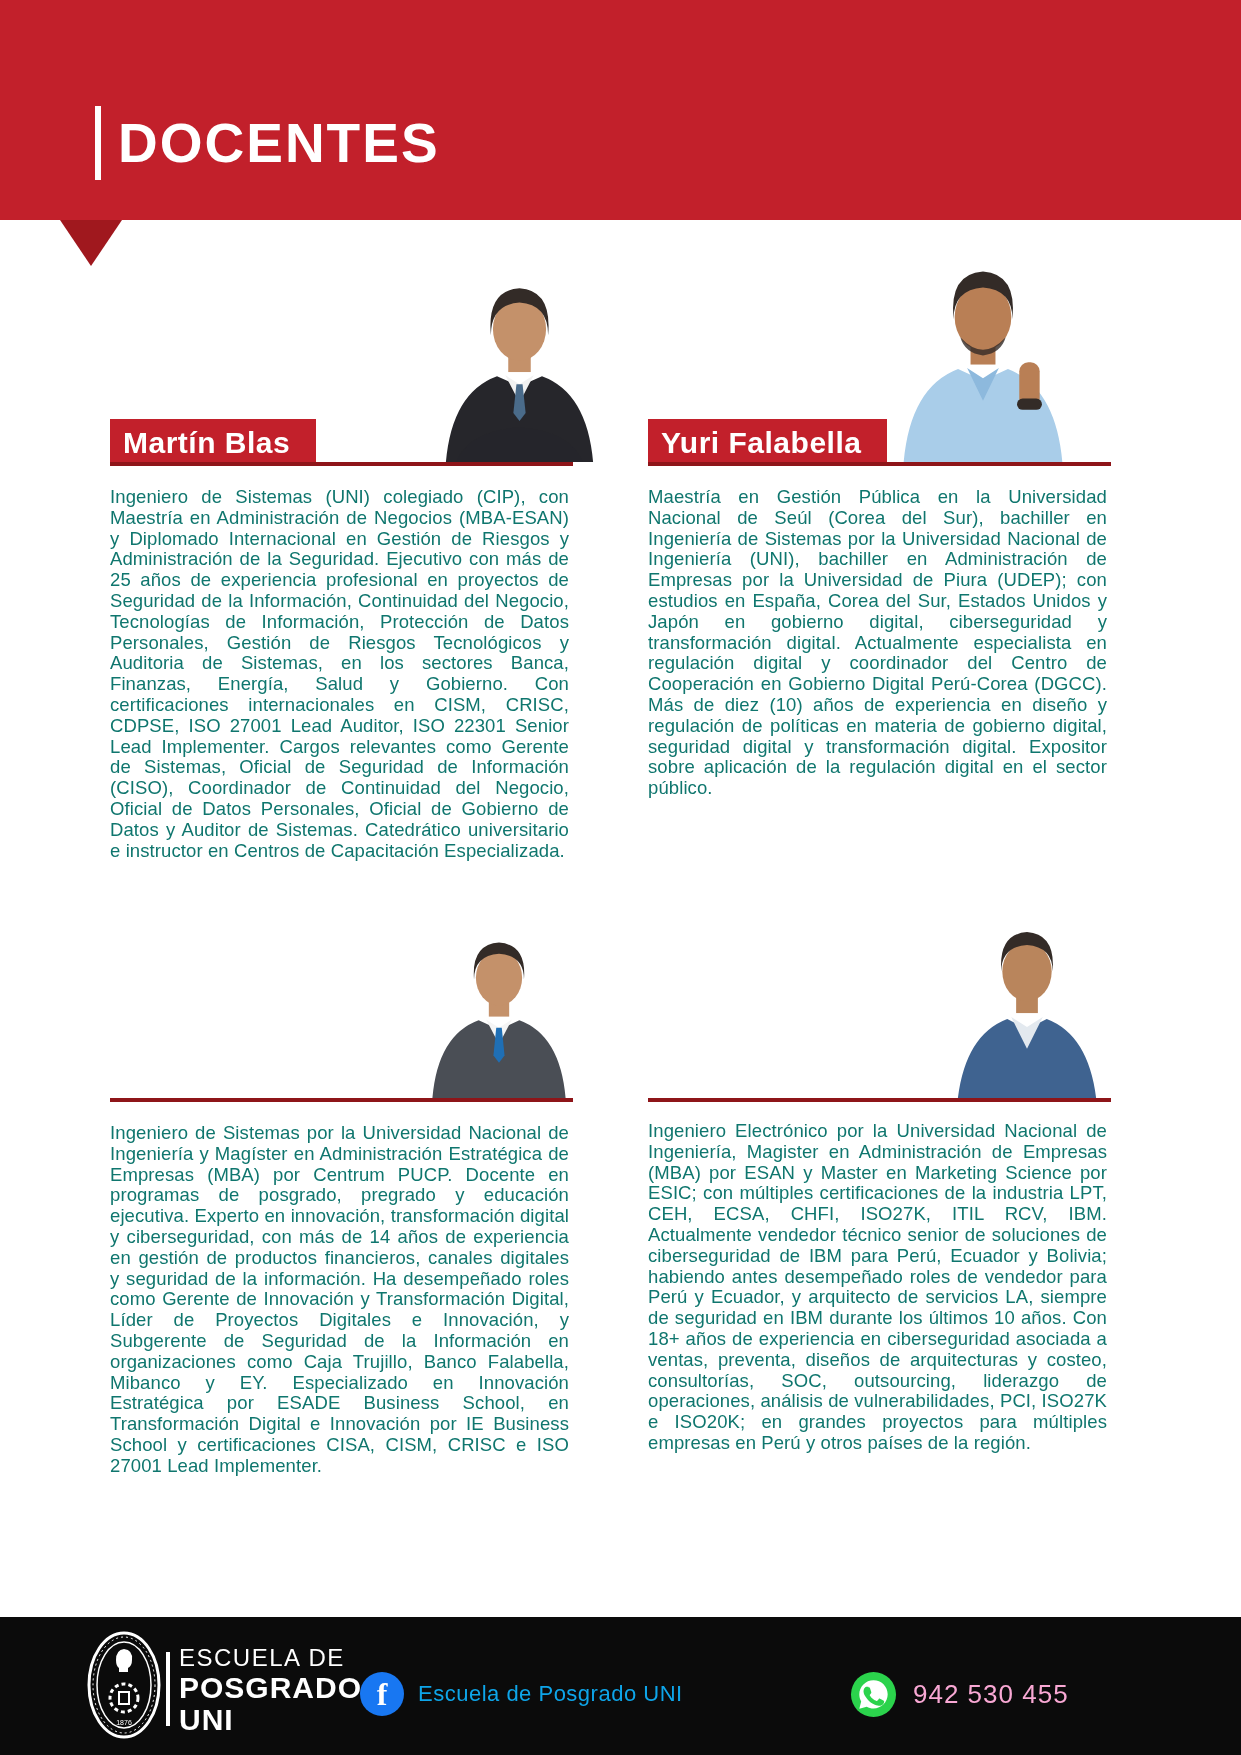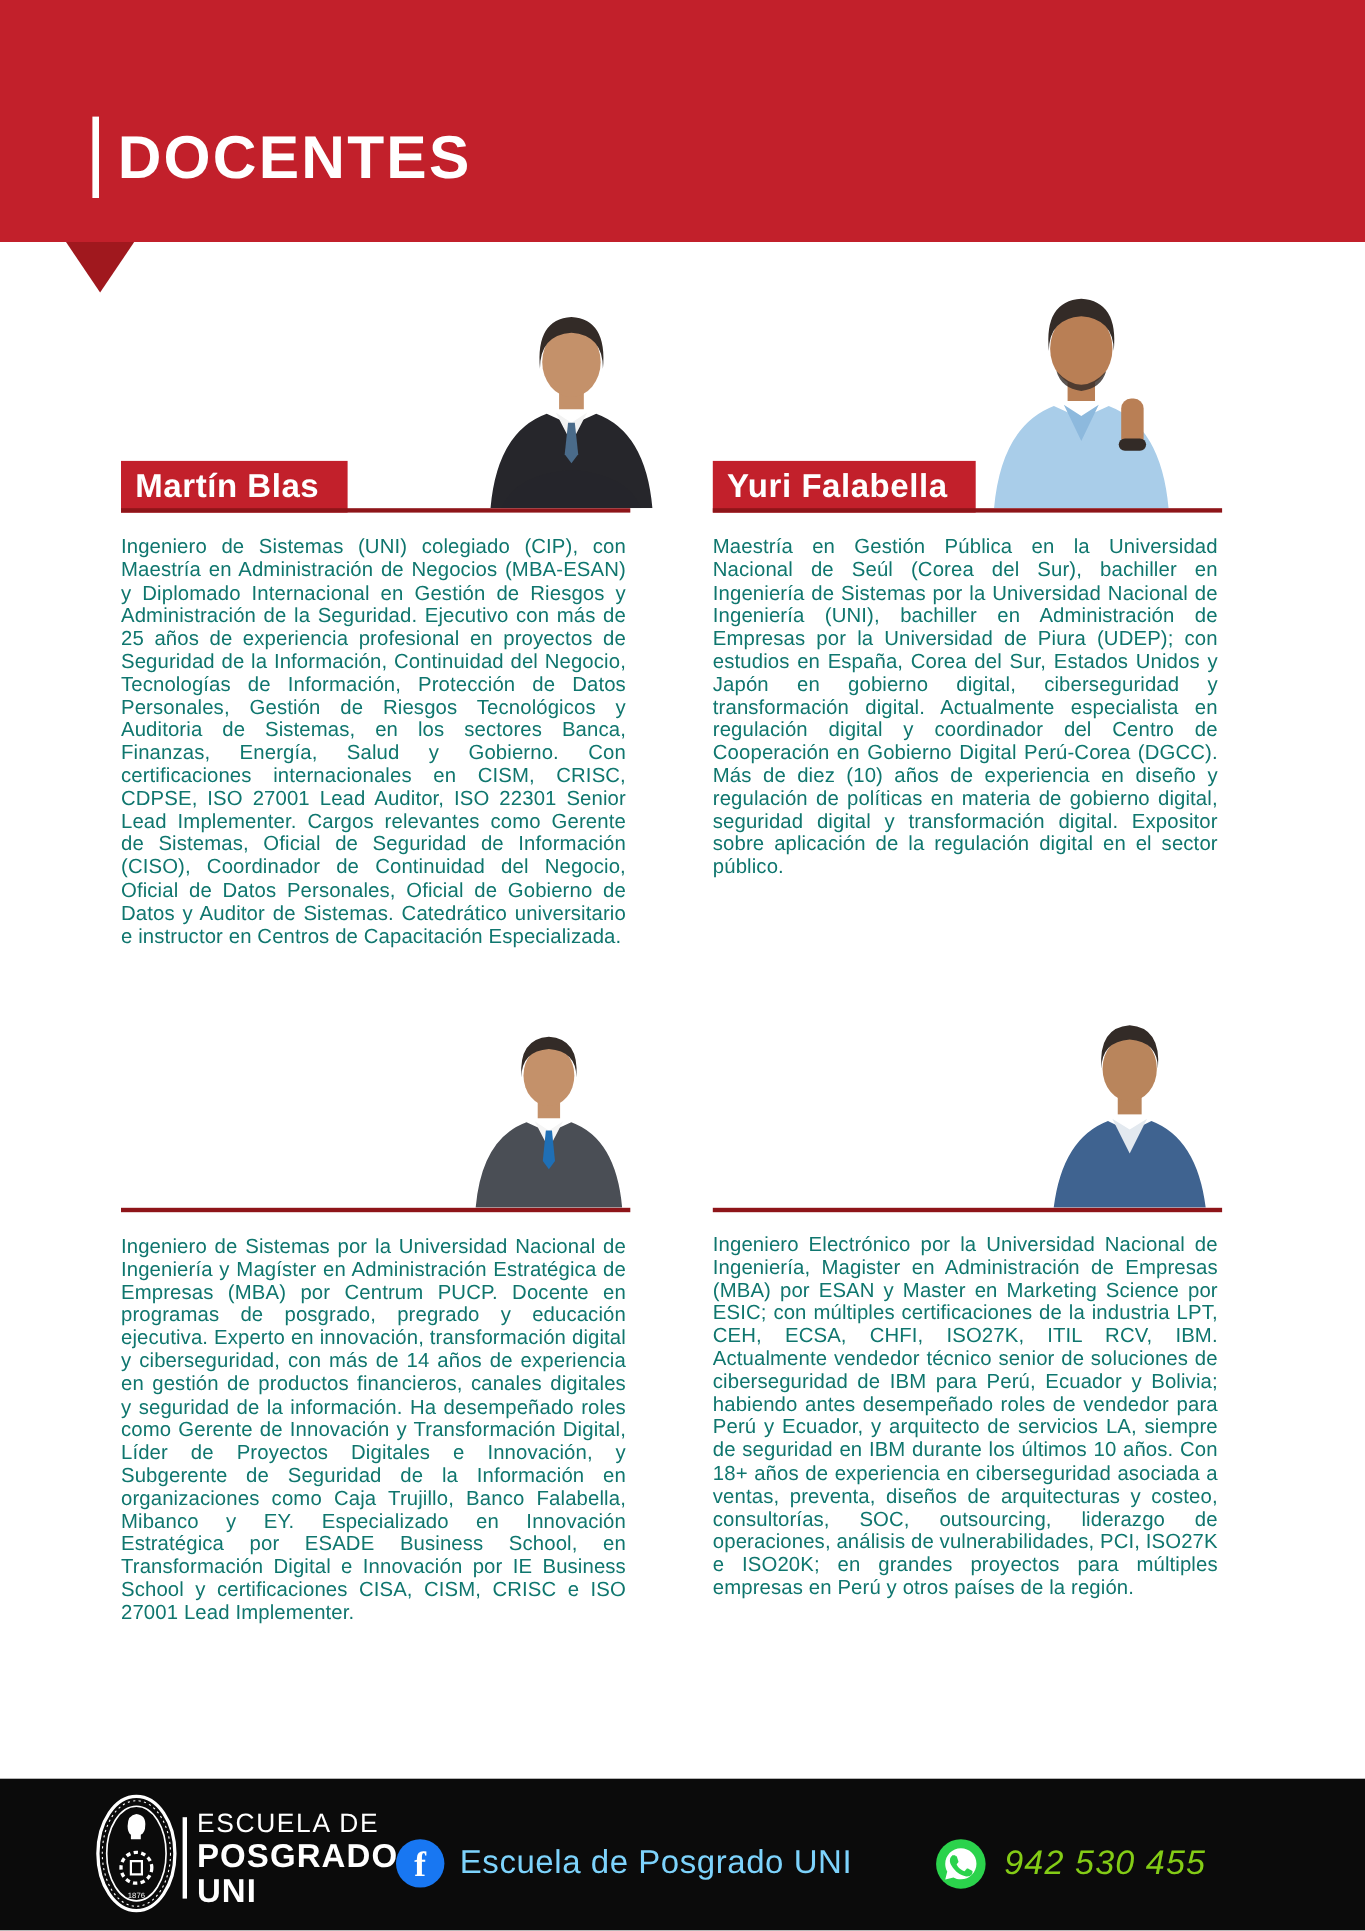--- a/index.html
+++ b/index.html
@@ -6,21 +6,21 @@
   .page{
     position:relative;width:1241px;height:1755px;margin:0 auto;
     background:#ffffff;overflow:hidden;
     font-family:"Liberation Sans",sans-serif;
   }
   
   .header{
     position:absolute;left:0;top:0;width:1241px;height:220px;
     background:#c2202b;
   }
-  .title-wrap{position:absolute;left:84px;top:106px;display:flex;align-items:center;justify-content:space-between;}
+  .title-wrap{position:absolute;left:95px;top:106px;display:flex;align-items:center;justify-content:space-between;}
   .title-bar{width:6px;height:74px;background:#ffffff;margin-right:17px;}
   .page-title{
     font-size:55px;font-weight:bold;color:#ffffff;letter-spacing:2px;
     line-height:74px;margin:0;white-space:nowrap;
   }
   .header-triangle{
     position:absolute;left:60px;top:220px;width:0;height:0;
     border-left:31px solid transparent;border-right:31px solid transparent;
     border-top:46px solid #a0181e;
   }
@@ -85,25 +85,25 @@
   .brand-line1{font-size:24px;font-weight:400;letter-spacing:1.5px;line-height:28px;}
   .brand-line2{font-size:30px;font-weight:bold;letter-spacing:1px;line-height:32px;}
   .brand-line3{font-size:30px;font-weight:bold;letter-spacing:1px;line-height:32px;}
 
   .fb-row{position:absolute;left:360px;top:0;height:154px;display:flex;align-items:center;}
   .fb-circle{
     width:44px;height:44px;border-radius:50%;background:#1877f2;
     display:flex;align-items:center;justify-content:center;margin-right:14px;
   }
   .fb-f{color:#ffffff;font-weight:bold;font-size:32px;line-height:44px;font-family:"Liberation Serif",serif;}
-  .fb-label{color:#7dd3fc;font-size:30px;letter-spacing:0.5px;}
+  .fb-label{color:#0ea5e9;font-size:22px;letter-spacing:0.5px;}
 
   .wa-row{position:absolute;left:850px;top:0;height:154px;display:flex;align-items:center;}
   .wa-circle{width:47px;height:47px;margin-right:16px;}
-  .wa-number{color:#84cc16;font-size:31px;letter-spacing:1px;font-style:italic;}
+  .wa-number{color:#f9a8d4;font-size:26px;letter-spacing:1px;}
 </style>
 </head>
 <body>
 
 <div class="page">
 
   <div class="header">
     <div class="title-wrap">
       <div class="title-bar"></div>
       <h1 class="page-title">DOCENTES</h1>

